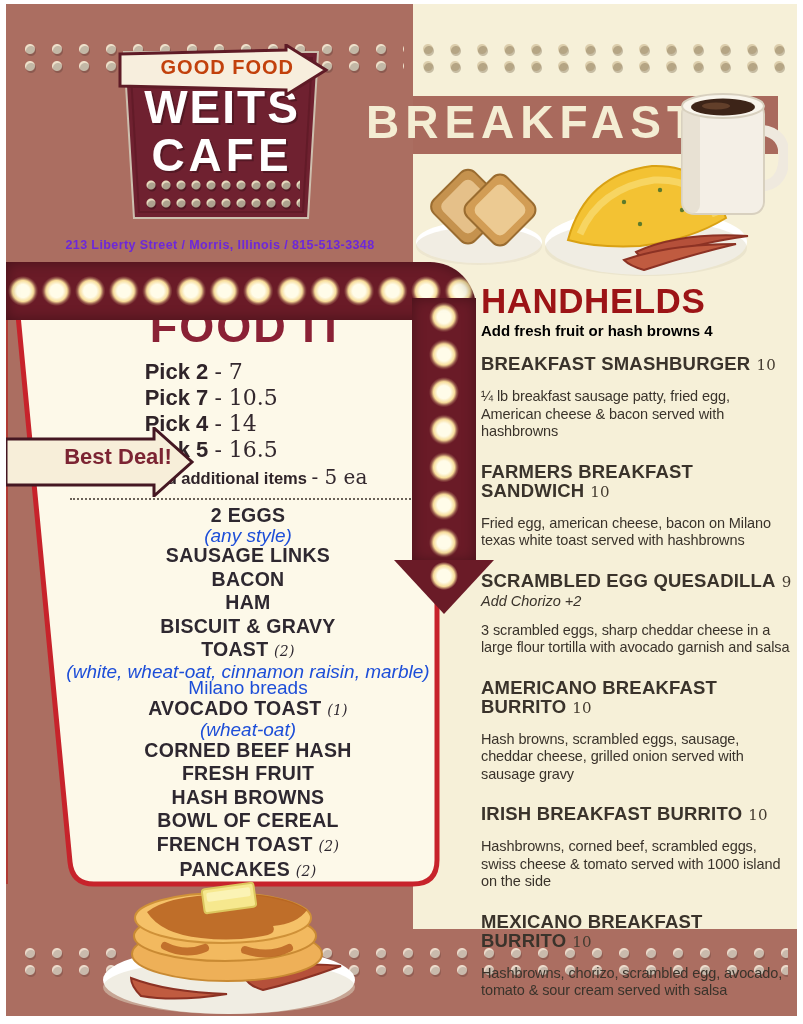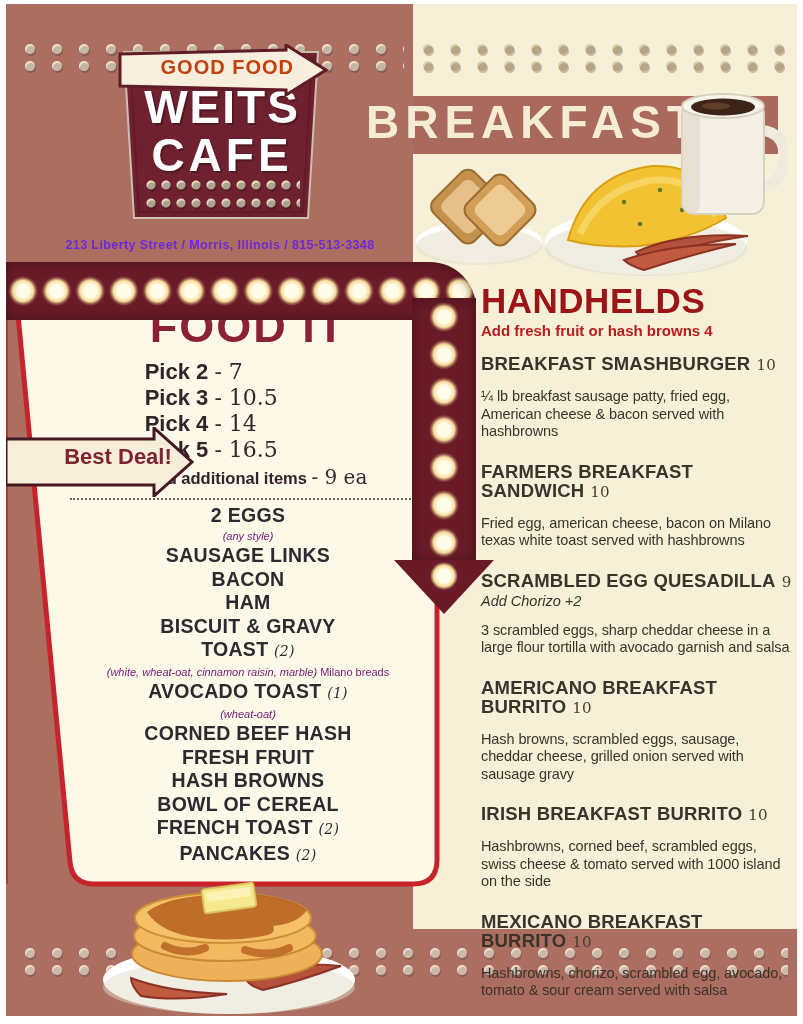--- a/index.html
+++ b/index.html
@@ -72,31 +72,31 @@
   .bi-pick{line-height:26px;font-size:22px;}
   .bi-pick-label{font-weight:bold;color:#2f2429;}
   .bi-pick-price{font-family:"DejaVu Serif",serif;font-size:22px;color:#33282e;}
   .bi-add{line-height:24px;margin-top:2px;}
   .bi-add-label{font-weight:bold;font-size:16.5px;color:#2f2429;}
   .bi-add-price{font-family:"DejaVu Serif",serif;font-size:20px;color:#33282e;}
   .bi-sep{margin:7px 0 4px 8px;width:352px;border-top:2px dotted #6a6258;height:0;}
   .bi-list{margin-top:2px;}
   .bi-name{font-size:19.5px;font-weight:bold;line-height:23.5px;color:#2e2830;letter-spacing:.3px;}
   .bi-qty{font-family:"DejaVu Serif",serif;font-style:italic;font-weight:normal;font-size:14px;}
-  .bi-note{font-size:11px;line-height:16.5px;font-style:italic;color:#701a75;}
+  .bi-note{font-size:19px;line-height:16.5px;font-style:italic;color:#1d4ed8;}
   .bi-note-plain{font-style:normal;}
 
   
   .bestdeal-text{left:58px;top:446px;width:120px;text-align:center;font-size:22px;
     font-weight:bold;color:#7c2433;line-height:1;}
 
   
   .hh-wrap{left:481px;top:283px;width:312px;color:#3a332b;}
   .hh-title{font-size:35px;font-weight:bold;color:#9c1416;letter-spacing:.5px;line-height:1;}
-  .hh-sub{margin-top:4px;font-size:15px;font-weight:bold;color:#b91c1c;}
+  .hh-sub{margin-top:4px;font-size:15px;font-weight:bold;color:#000000;}
   .hh-items{margin-top:15px;}
   .hh-item{margin-bottom:21px;}
   .hh-name{font-size:18.5px;font-weight:bold;color:#3a332b;letter-spacing:.2px;line-height:19px;}
   .hh-price{font-family:"DejaVu Serif",serif;font-weight:normal;font-size:15px;color:#453c31;
     margin-left:6px;}
   .hh-note{font-style:italic;font-size:14.5px;margin-top:1px;line-height:16px;}
   .hh-desc{font-size:14.5px;line-height:17.5px;margin-top:13px;letter-spacing:-0.1px;}
 </style>
 </head>
 <body>
@@ -167,34 +167,34 @@
   </svg>
 
   <div class="abs bi-wrap">
     <div class="bi-title">FOOD IT</div>
     <div class="bi-picks">
       <div class="bi-pick">
         <span class="bi-pick-label">Pick 2</span>
         <span class="bi-pick-price">- 7</span>
       </div>
       <div class="bi-pick">
-        <span class="bi-pick-label">Pick 3</span>
+        <span class="bi-pick-label">Pick 7</span>
         <span class="bi-pick-price">- 10.5</span>
       </div>
       <div class="bi-pick">
         <span class="bi-pick-label">Pick 4</span>
         <span class="bi-pick-price">- 14</span>
       </div>
       <div class="bi-pick">
         <span class="bi-pick-label">Pick 5</span>
         <span class="bi-pick-price">- 16.5</span>
       </div>
       <div class="bi-add">
         <span class="bi-add-label">Add additional items</span>
-        <span class="bi-add-price">- 9 ea</span>
+        <span class="bi-add-price">- 5 ea</span>
       </div>
     </div>
     <div class="bi-sep"></div>
     <div class="bi-list">
       <div class="bi-name">2 EGGS</div>
       <div class="bi-note">(any style)</div>
       <div class="bi-name">SAUSAGE LINKS</div>
       <div class="bi-name">BACON</div>
       <div class="bi-name">HAM</div>
       <div class="bi-name">BISCUIT &amp; GRAVY</div>

